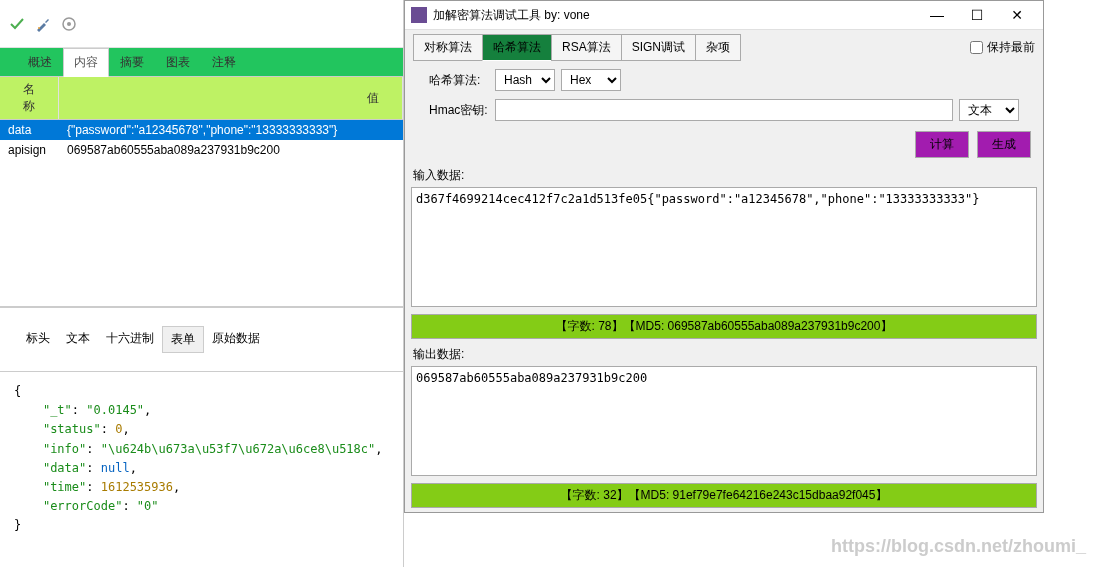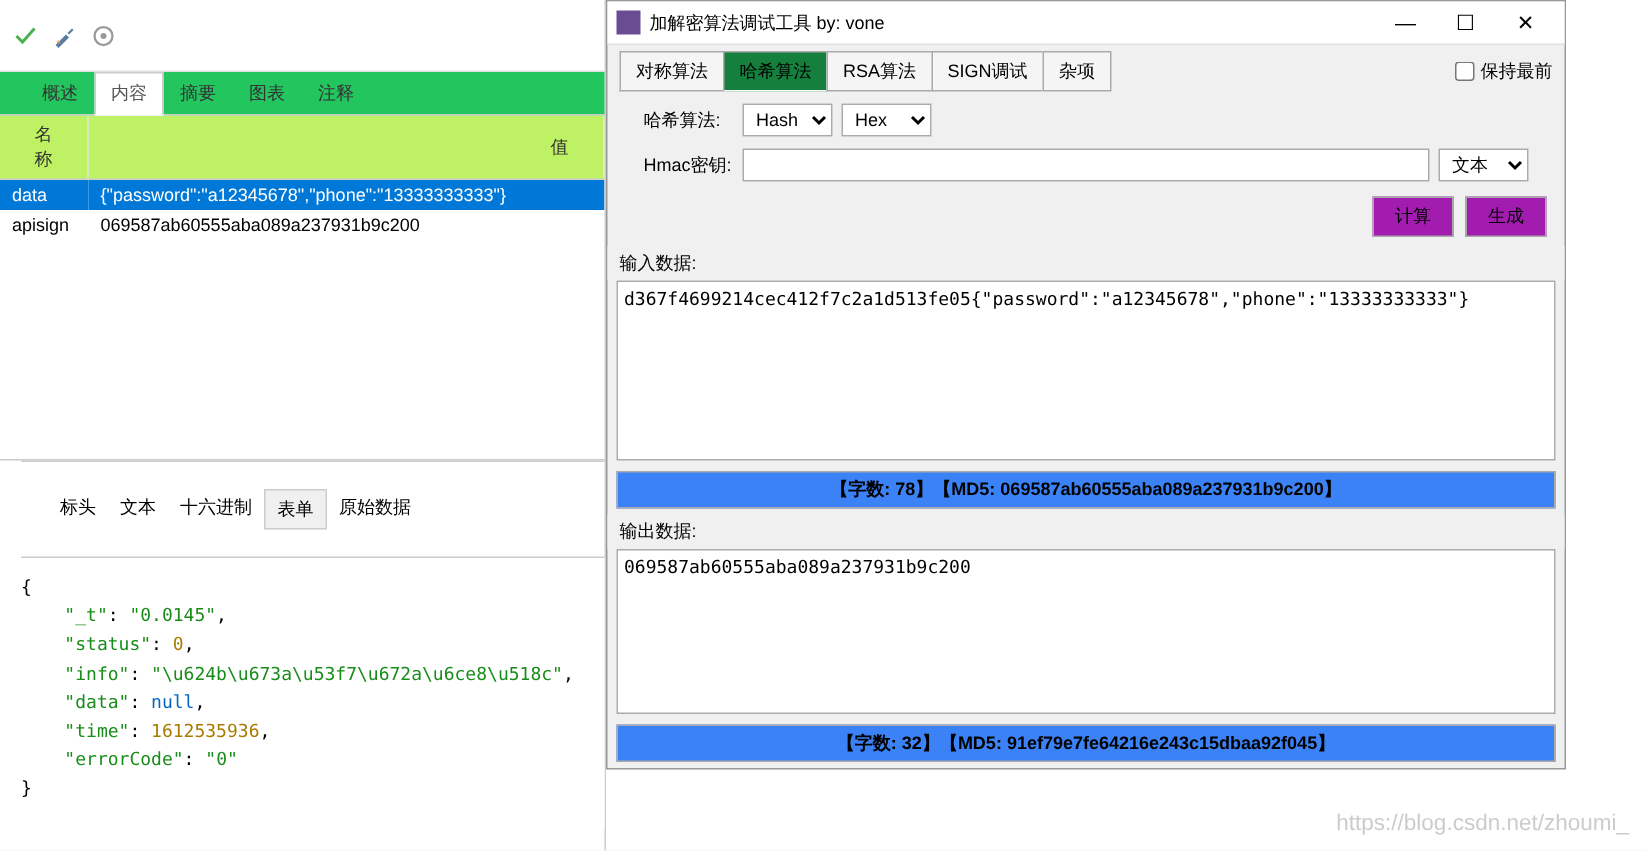--- a/index.html
+++ b/index.html
@@ -8,21 +8,21 @@
 .left-toolbar { height: 48px; border-bottom: 1px solid #e0e0e0; display: flex; align-items: center; padding-left: 8px; gap: 8px; }
 .toolbar-icon { width: 18px; height: 18px; display: flex; align-items: center; justify-content: center; }
 .tabs-row { display: flex; border-bottom: 1px solid #ccc; background: #22c55e; padding-left: 17px; font-family: Liberation Mono, monospace; }
 .tab { padding: 5px 10px; cursor: pointer; border: 1px solid transparent; border-bottom: none; font-size: 12px; color: #333; }
 .tab.active { background: #fff; border: 1px solid #ccc; border-bottom: 1px solid #fff; margin-bottom: -1px; color: #555; }
 .table-container { height: 230px; overflow: auto; border-bottom: 1px solid #ccc; }
 .data-table { width: 100%; border-collapse: collapse; }
 .data-table th { text-align: right; padding: 4px 23px; border-right: 1px solid #e0e0e0; border-bottom: 1px solid #ccc; font-weight: normal; background: #bef264; color: #333; }
 .data-table td { padding: 3px 8px; border-right: 1px solid transparent; }
 .data-table tr.selected { background: #0078d7; color: #fff; }
-.bottom-tabs { display: flex; border-top: 1px solid #ccc; border-bottom: 1px solid #ccc; padding: 18px; margin-left: 14px; }
+.bottom-tabs { display: flex; border-top: 1px solid #ccc; border-bottom: 1px solid #ccc; padding: 18px; }
 .bottom-tab { padding: 4px 8px; cursor: pointer; }
 .bottom-tab.active { background: #f0f0f0; border: 1px solid #ccc; }
 .json-view { padding: 10px 14px; font-family: Consolas, monospace; font-size: 12px; line-height: 1.6; height: 180px; overflow: auto; background: #fff; }
 .json-string { color: #1a8c1a; }
 .json-null { color: #0563c1; }
 .json-num { color: #a87b00; }
 .json-punct { color: #000; }
 
 .right-window { position: absolute; left: 404px; top: 0; width: 640px; border: 1px solid #999; background: #f0f0f0; }
 .titlebar { display: flex; align-items: center; padding: 3px 6px; background: #fff; border-bottom: 1px solid #e0e0e0; }
@@ -36,22 +36,22 @@
 .tool-tab.active { background: #15803d; border-bottom: 1px solid #fff; }
 .checkbox-wrap { display: flex; align-items: center; gap: 4px; margin-left: 8px; }
 .form-row { display: flex; align-items: center; padding: 4px 24px; gap: 6px; }
 .form-label { width: 60px; text-align: left; font-size: 12px; }
 .form-select { border: 1px solid #aaa; padding: 2px 4px; background: #fff; font-size: 12px; height: 22px; }
 .form-input { border: 1px solid #aaa; padding: 2px 4px; background: #fff; font-size: 12px; height: 22px; flex: 1; }
 .btn-row { display: flex; justify-content: flex-end; padding: 6px 12px; gap: 8px; }
 .btn { padding: 4px 14px; border: 1px solid #aaa; background: #a21caf; cursor: pointer; font-size: 12px; }
 .group-label { padding: 3px 8px; font-size: 12px; background: #f0f0f0; }
 .textarea-box { margin: 0 6px; border: 1px solid #aaa; background: #fff; font-family: Consolas, monospace; font-size: 12px; padding: 4px; resize: none; width: calc(100% - 12px); }
-.status-bar { margin: 4px 6px; border: 1px solid #aaa; background: #3b82f6; padding: 3px; text-align: center; font-size: 12px; font-weight: bold; }
-.watermark { position: absolute; right: 12px; bottom: 10px; color: #ccc; font-size: 15px; font-family: Arial; }
+.status-bar { margin: 4px 6px; border: 1px solid #aaa; background: #84cc16; padding: 3px; text-align: center; font-size: 12px; }
+.watermark { position: absolute; right: 12px; bottom: 10px; color: #ccc; font-size: 18px; font-family: Arial; font-weight: bold; }
 </style>
 </head>
 <body>
 
 <div class="left-panel">
   <div class="left-toolbar">
     <span class="toolbar-icon">
       <svg width="16" height="16" viewBox="0 0 16 16">
           <path d="M2 8 L6 12 L14 3" stroke="#4caf50" stroke-width="2" fill="none"></path>
         </svg>

